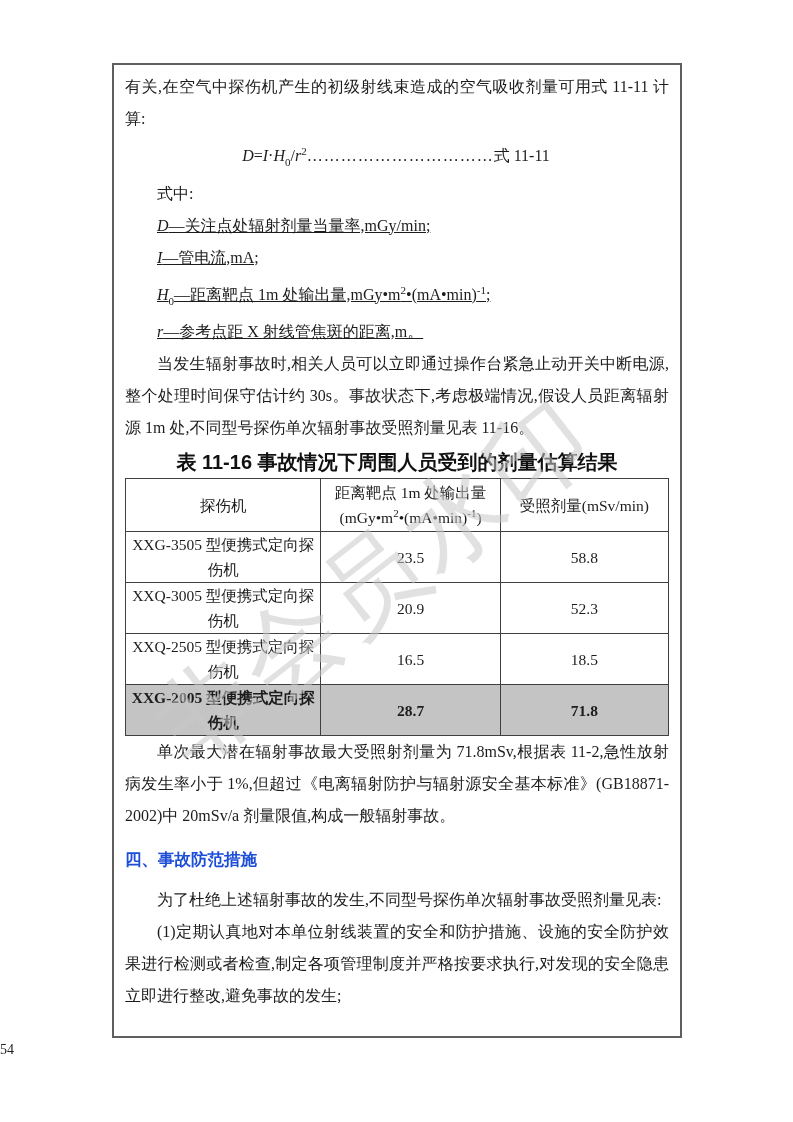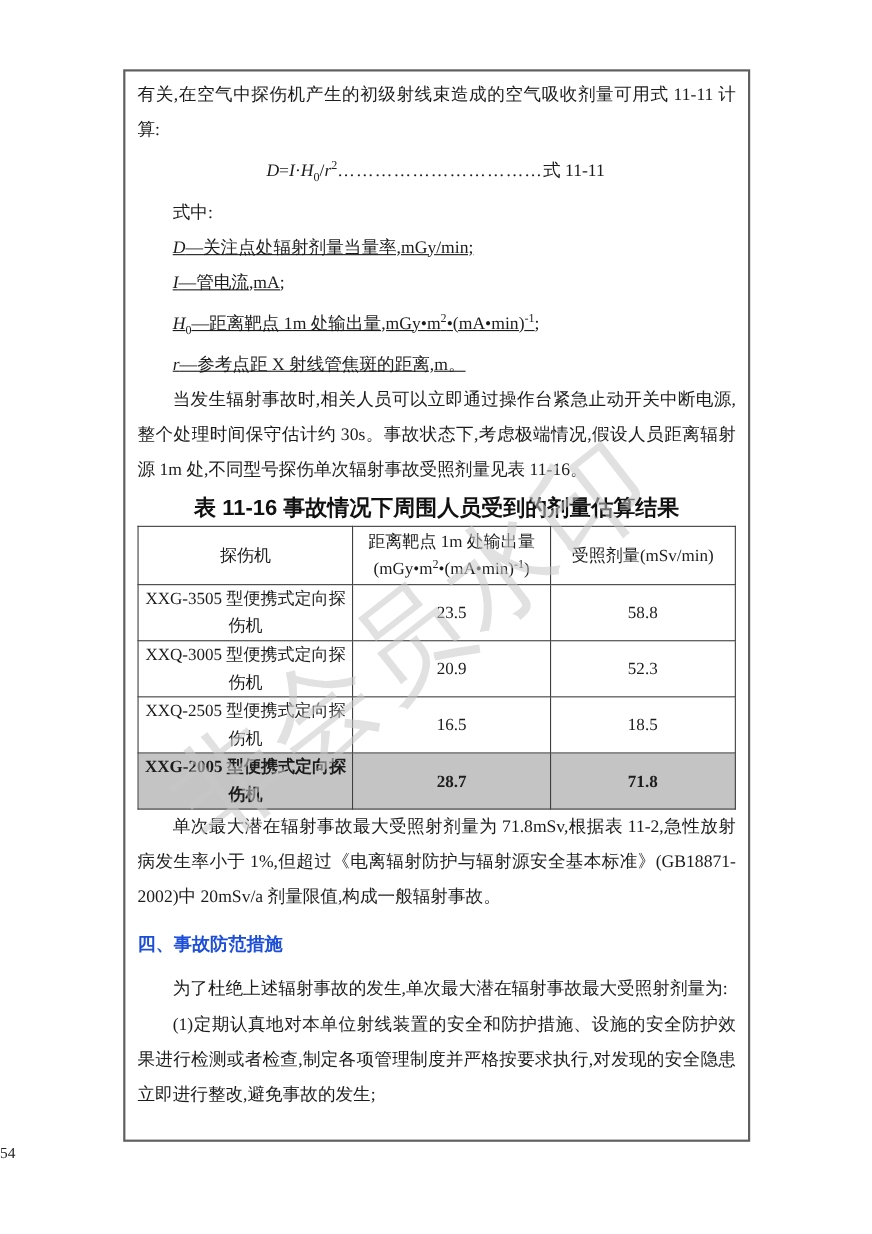--- a/index.html
+++ b/index.html
@@ -136,21 +136,21 @@
           <td>28.7</td>
           <td>71.8</td>
         </tr>
       </tbody>
     </table>
 
     <p class="para indent">单次最大潜在辐射事故最大受照射剂量为 71.8mSv,根据表 11-2,急性放射病发生率小于 1%,但超过《电离辐射防护与辐射源安全基本标准》(GB18871-2002)中 20mSv/a 剂量限值,构成一般辐射事故。</p>
 
     <div class="section-heading">四、事故防范措施</div>
 
-    <p class="para indent">为了杜绝上述辐射事故的发生,单次最大潜在辐射事故最大受照射剂量为:</p>
+    <p class="para indent">为了杜绝上述辐射事故的发生,不同型号探伤单次辐射事故受照剂量见表:</p>
 
     <p class="para indent">(1)定期认真地对本单位射线装置的安全和防护措施、设施的安全防护效果进行检测或者检查,制定各项管理制度并严格按要求执行,对发现的安全隐患立即进行整改,避免事故的发生;</p>
 
   </div>
 
   <div class="watermark">非会员水印</div>
 
   <div class="page-number">54</div>
 
 </div>

